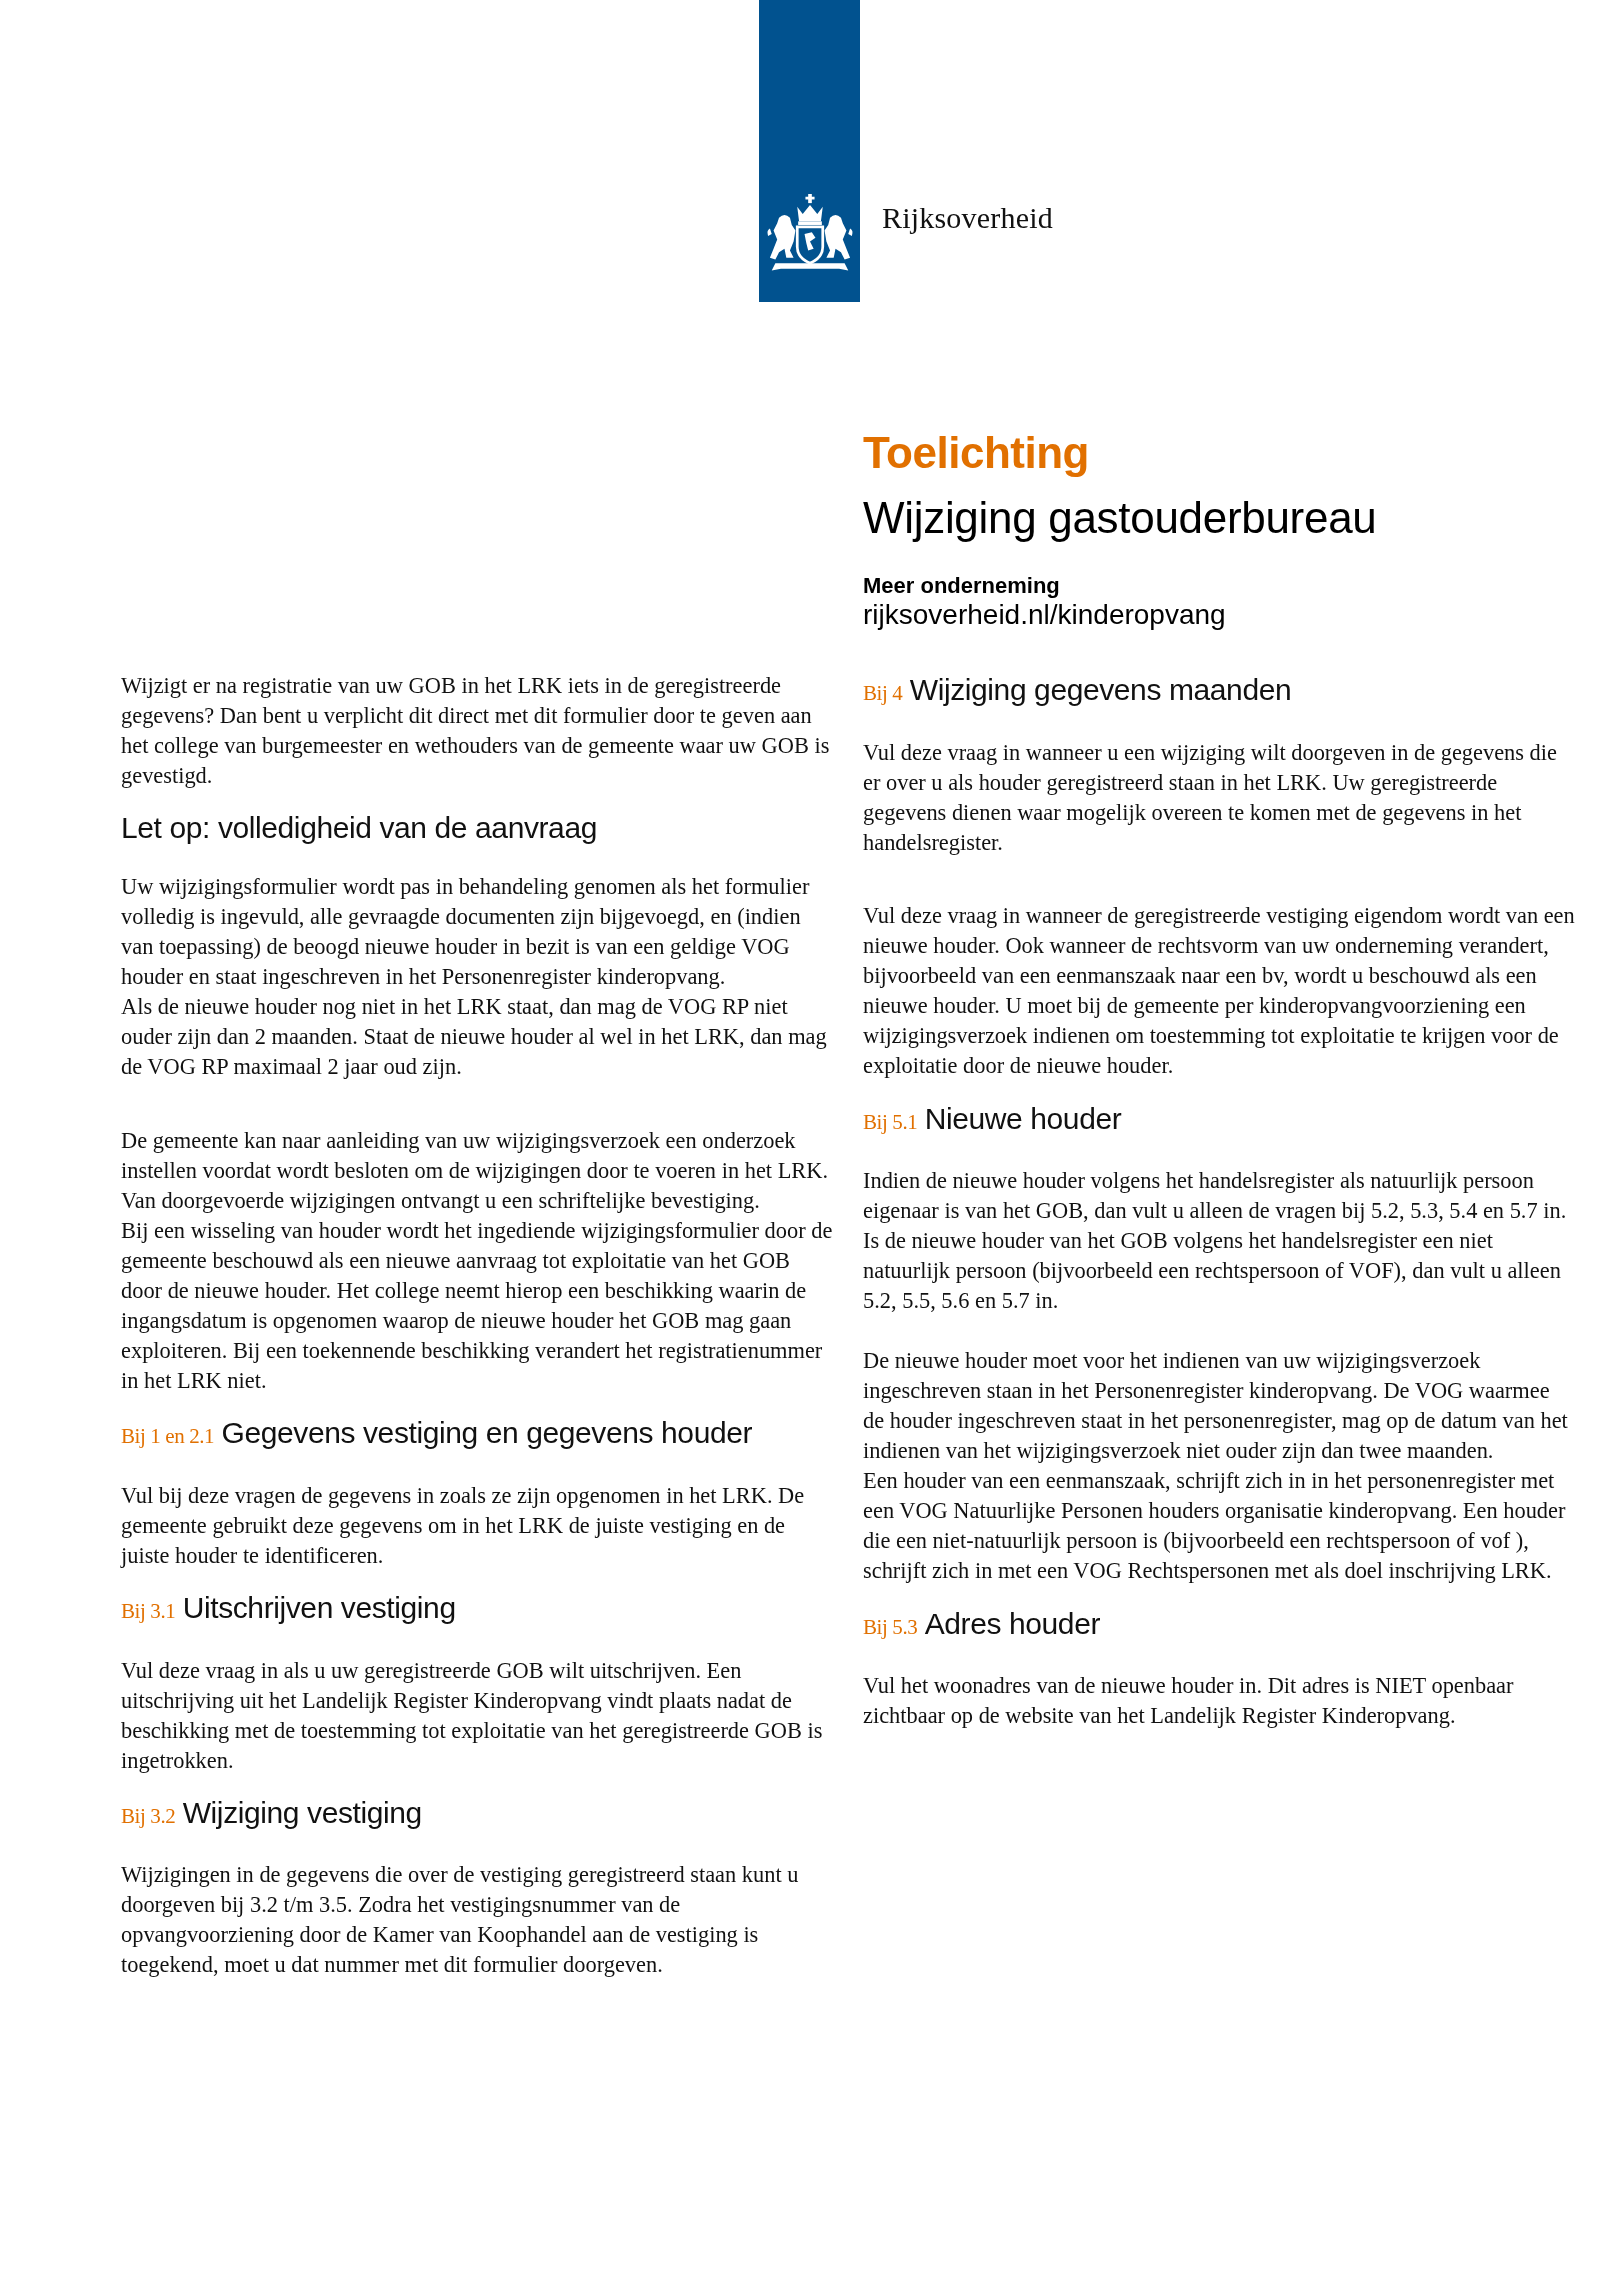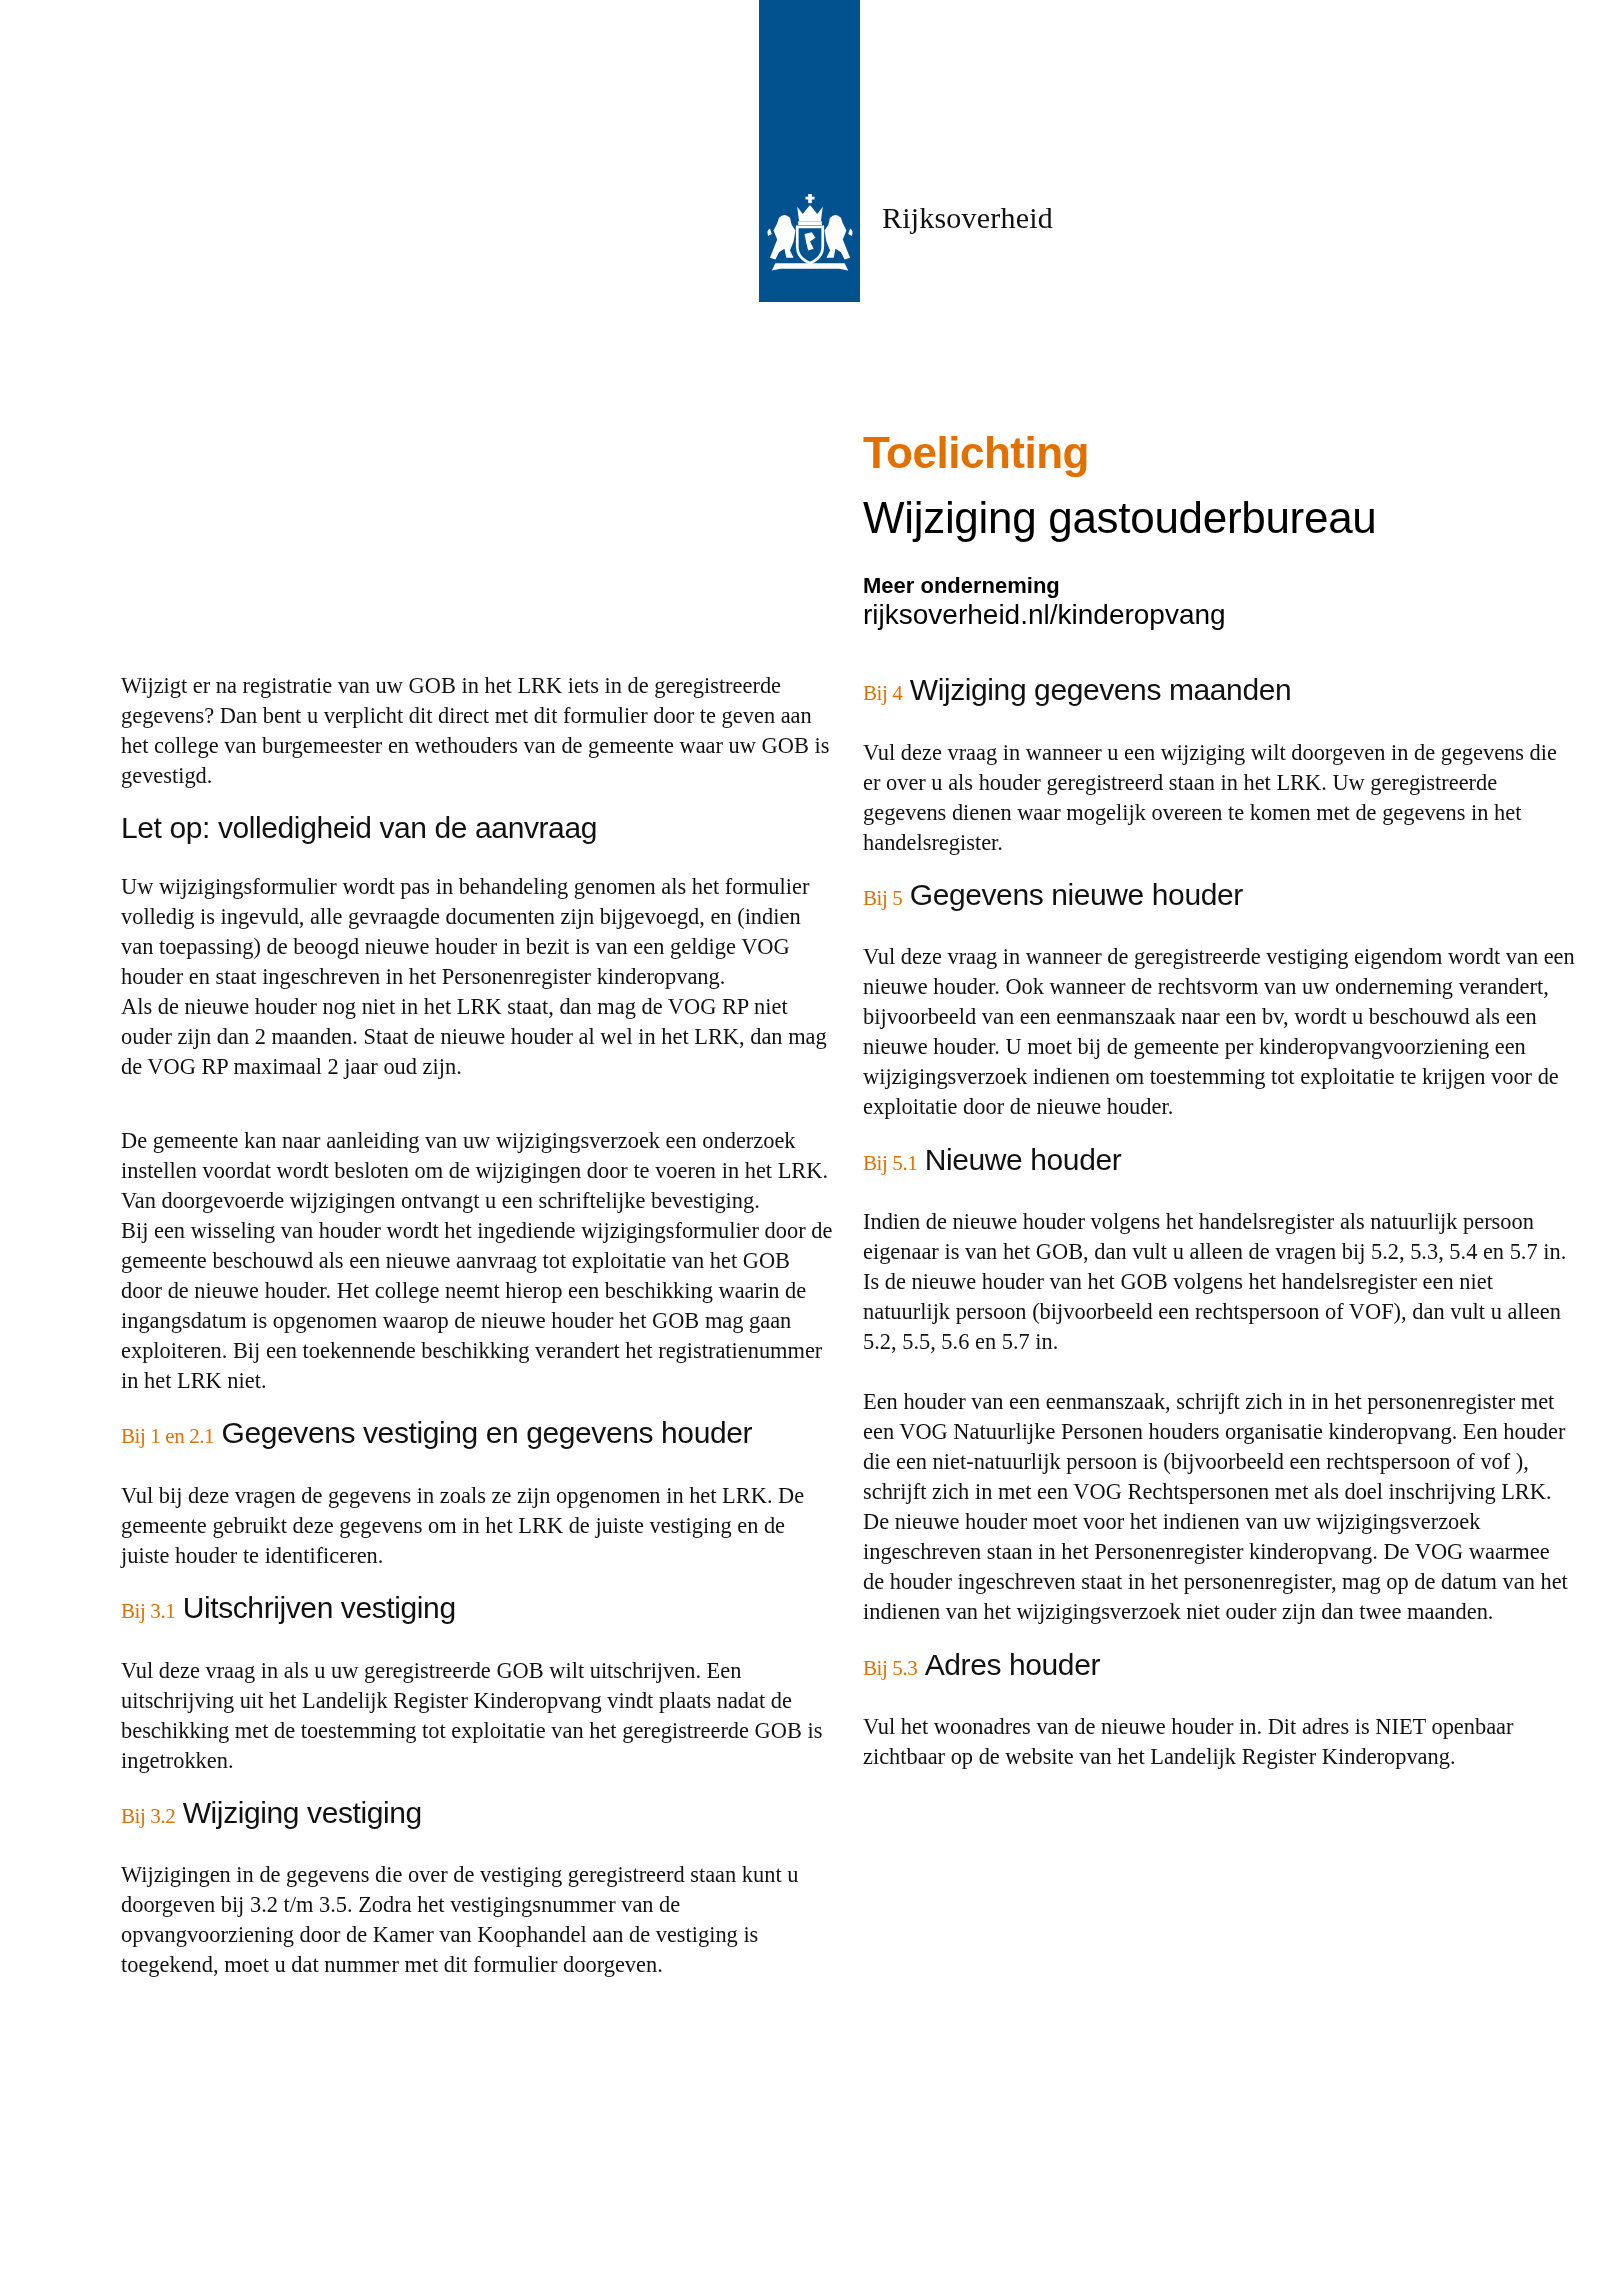--- a/index.html
+++ b/index.html
@@ -108,34 +108,33 @@
 
 <div class="col col-right">
   <div>
     <h2 class="sec"><span class="bij">Bij 4</span><span>Wijziging gegevens maanden</span></h2>
     <div class="gap-after-head"></div>
     <p class="body">Vul deze vraag in wanneer u een wijziging wilt doorgeven in de gegevens die er over u als houder geregistreerd staan in het LRK. Uw geregistreerde gegevens dienen waar mogelijk overeen te komen met de gegevens in het handelsregister.</p>
   </div>
   <div class="gap-after-body"></div>
 
   <div>
-    <h2 class="sec"><span class="bij">Bij 5</span><span>Gegevens nieuwe houder</span></h2>
     <div class="gap-after-head"></div>
     <p class="body">Vul deze vraag in wanneer de geregistreerde vestiging eigendom wordt van een nieuwe houder. Ook wanneer de rechtsvorm van uw onderneming verandert, bijvoorbeeld van een eenmanszaak naar een bv, wordt u beschouwd als een nieuwe houder. U moet bij de gemeente per kinderopvangvoorziening een wijzigingsverzoek indienen om toestemming tot exploitatie te krijgen voor de exploitatie door de nieuwe houder.</p>
   </div>
   <div class="gap-after-body"></div>
 
   <div>
     <h2 class="sec"><span class="bij">Bij 5.1</span><span>Nieuwe houder</span></h2>
     <div class="gap-after-head"></div>
     <p class="body">Indien de nieuwe houder volgens het handelsregister als natuurlijk persoon eigenaar is van het GOB, dan vult u alleen de vragen bij 5.2, 5.3, 5.4 en 5.7 in.</p>
     <p class="body">Is de nieuwe houder van het GOB volgens het handelsregister een niet natuurlijk persoon (bijvoorbeeld een rechtspersoon of  VOF), dan vult u alleen 5.2, 5.5, 5.6 en 5.7 in.</p>
     <div class="para-gap"></div>
+    <p class="body">De nieuwe houder moet voor het indienen van uw wijzigingsverzoek ingeschreven staan in het Personenregister kinderopvang. De VOG waarmee de houder ingeschreven staat in het personenregister, mag op de datum van het indienen van het wijzigingsverzoek niet ouder zijn dan twee maanden.</p>
     <p class="body">Een houder van een eenmanszaak, schrijft zich in in het personenregister met een VOG Natuurlijke Personen houders organisatie kinderopvang. Een houder die een niet-natuurlijk persoon is (bijvoorbeeld een rechtspersoon of vof ), schrijft zich in met een VOG Rechtspersonen met als doel inschrijving LRK.</p>
-    <p class="body">De nieuwe houder moet voor het indienen van uw wijzigingsverzoek ingeschreven staan in het Personenregister kinderopvang. De VOG waarmee de houder ingeschreven staat in het personenregister, mag op de datum van het indienen van het wijzigingsverzoek niet ouder zijn dan twee maanden.</p>
   </div>
   <div class="gap-after-body"></div>
 
   <div>
     <h2 class="sec"><span class="bij">Bij 5.3</span><span>Adres houder</span></h2>
     <div class="gap-after-head"></div>
     <p class="body">Vul het woonadres van de nieuwe houder in. Dit adres is NIET openbaar zichtbaar op de website van het Landelijk Register Kinderopvang.</p>
   </div>
 </div>
 

